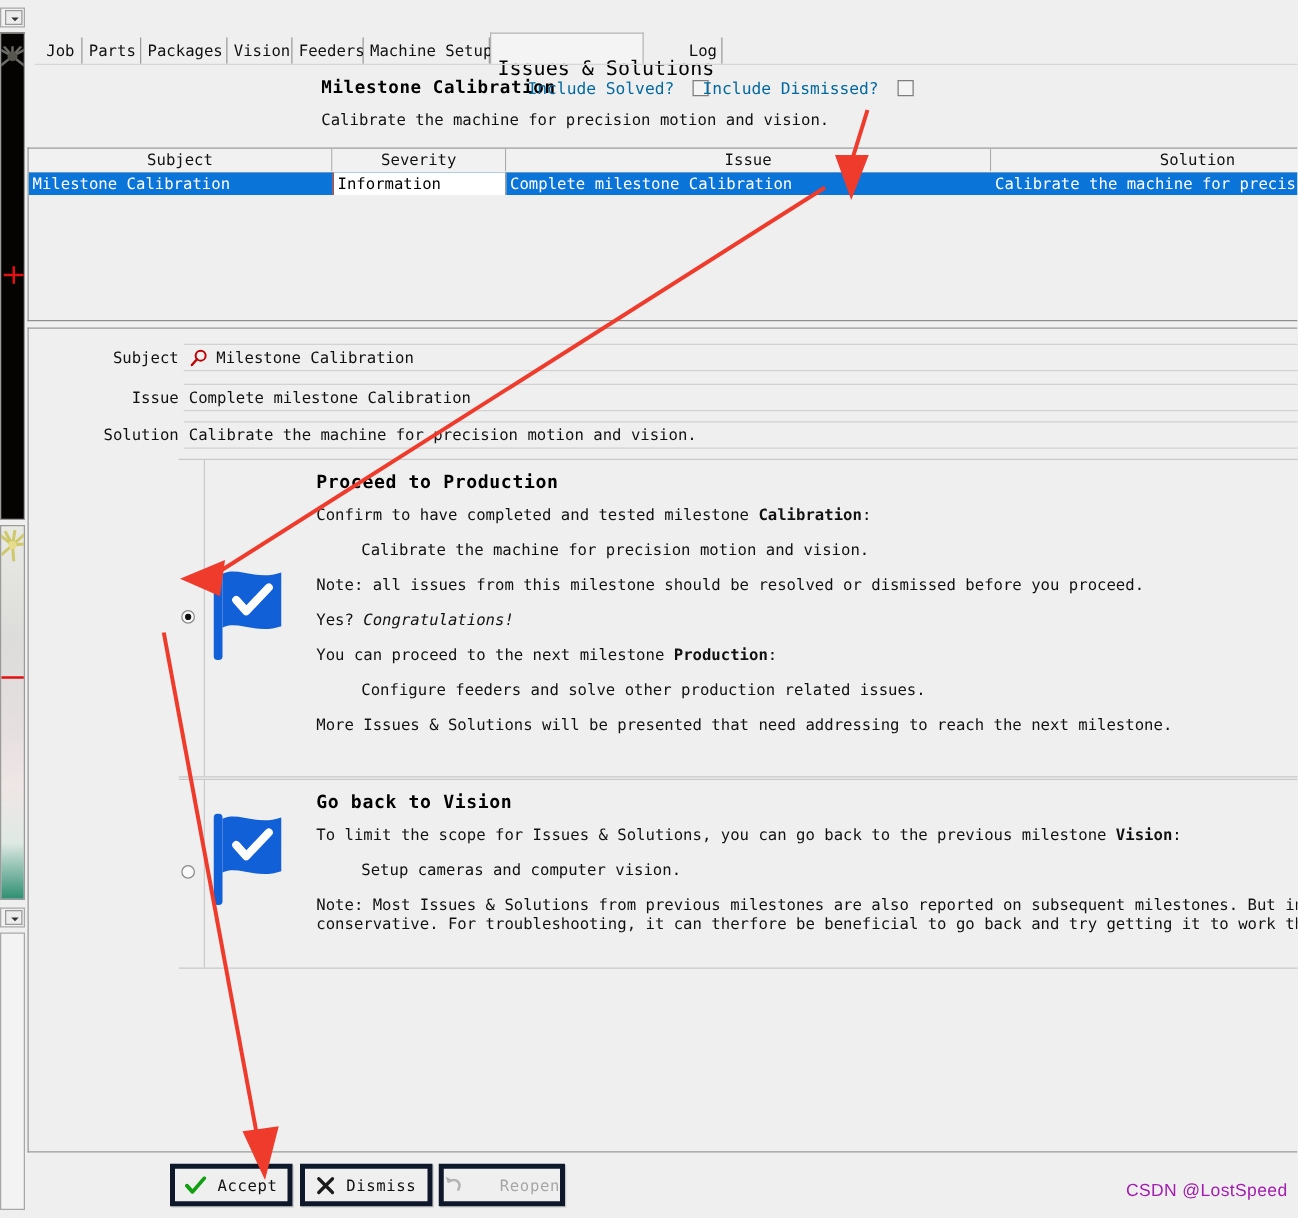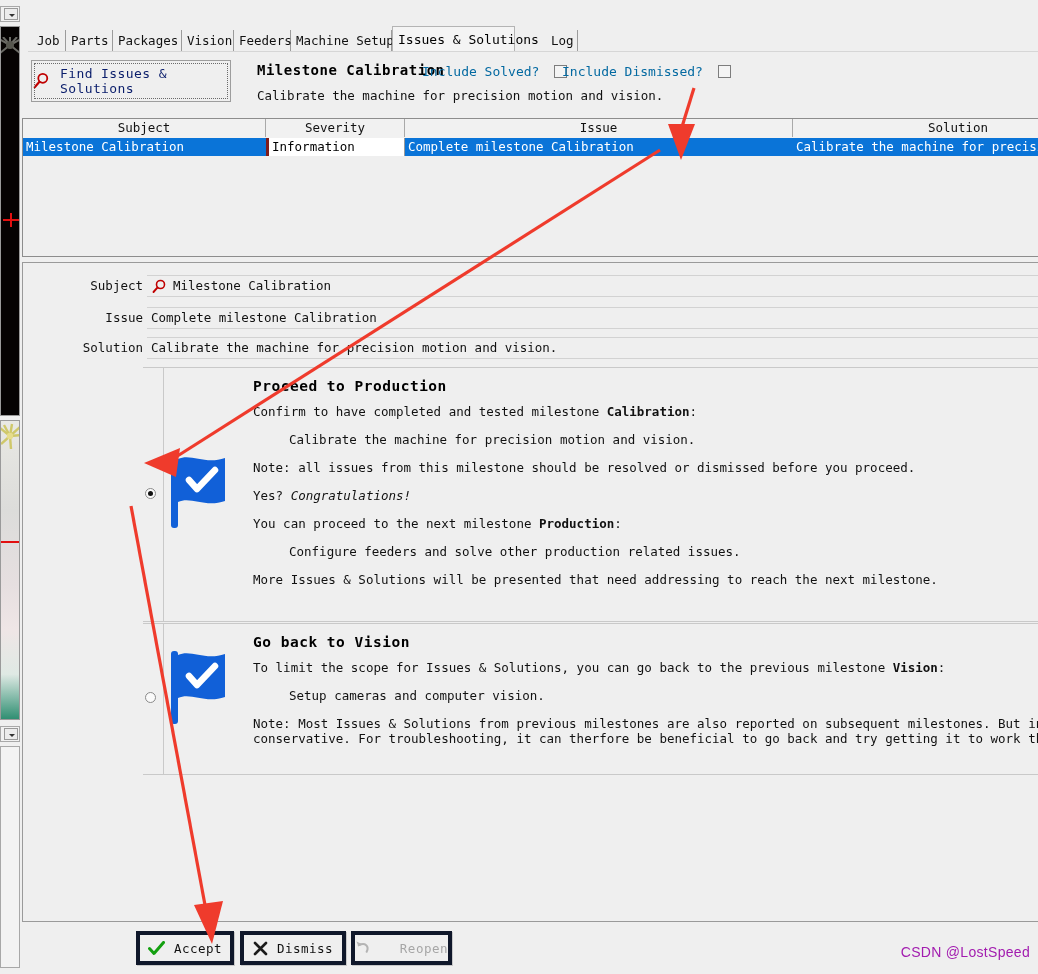--- a/index.html
+++ b/index.html
@@ -35,21 +35,21 @@
 
   
   .main{position:absolute;left:22px;top:0;width:1016px;height:974px;background:#efefef;}
 
   
   .tabbar{position:absolute;left:6px;top:26px;width:1010px;height:25px;}
   .tab{position:absolute;top:4px;height:21px;box-sizing:border-box;
        font-family:"DejaVu Sans Mono","Liberation Mono",monospace;font-size:12.5px;color:#111;
        padding:3px 5px 0 5px;border-right:1px solid #9b9b9b;background:transparent;white-space:nowrap;}
   .tab.active{top:0px;height:25px;background:#f4f4f4;border:1px solid #b4b4b4;border-bottom:none;
-       font-size:13px;padding-top:5px;color:#000;}
+       font-size:16px;padding-top:18px;color:#000;}
   .tabline{position:absolute;left:0;top:25px;width:1016px;height:1px;background:#d6d6d6;}
 
   
   .findbtn{position:absolute;left:9px;top:60px;width:200px;height:42px;
      background:#efefef;border:1px solid #9d9d9d;box-sizing:border-box;
      display:flex;align-items:center;justify-content:center;}
   .findbtn .inner{position:absolute;left:2px;top:2px;right:2px;bottom:2px;border:1px dotted #6a6a6a;}
   .findbtn .lbl{font-size:13px;color:#0a1d6b;letter-spacing:0.4px;margin-left:10px;}
 
   .mileTitle{position:absolute;left:235px;top:62px;font-size:14px;font-weight:bold;letter-spacing:0.5px;color:#000;}
@@ -60,21 +60,21 @@
 
   
   .tblwrap{position:absolute;left:22px;top:118px;width:1016px;height:139px;border:1px solid #8d8d8d;
       border-right:none;background:#fff;box-sizing:border-box;overflow:hidden;}
   .thead{position:absolute;left:0;top:0;height:19px;width:1100px;background:#f1f1f1;border-bottom:1px solid #8d8d8d;}
   .th{position:absolute;top:0;height:18px;line-height:18px;text-align:center;font-size:12.5px;color:#111;
       border-right:1px solid #a9a9a9;box-sizing:border-box;background:#f1f1f1;overflow:hidden;white-space:nowrap;}
   .trow{position:absolute;left:0;top:19px;height:18px;width:1100px;background:#0a74d8;}
   .td{position:absolute;top:0;height:18px;line-height:18px;font-size:12.5px;color:#fff;padding-left:3px;
       box-sizing:border-box;overflow:hidden;white-space:nowrap;}
-  .td.sev{background:#fff;color:#000;border-left:3px solid #7f1d1d;border-right:1px solid #9a9a9a;}
+  .td.sev{background:#fff;color:#000;border-left:1px solid #7f1d1d;border-right:1px solid #9a9a9a;}
   .tbody-empty{position:absolute;left:0;top:37px;width:1100px;bottom:0;background:#efefef;}
 
   
   .detail{position:absolute;left:22px;top:262px;width:1016px;height:660px;border:1px solid #9a9a9a;
       border-right:none;background:#efefef;box-sizing:border-box;}
 
   .frow{position:absolute;left:0;height:22px;}
   .flabel{position:absolute;width:120px;text-align:right;font-size:12.5px;line-height:22px;color:#111;}
   .fbox{position:absolute;left:124px;width:920px;height:22px;background:#efefef;
       border-top:1px solid #d2d2d2;border-bottom:1px solid #d2d2d2;box-sizing:border-box;
@@ -163,28 +163,20 @@
       <div class="tab" style="left:38px;width:47px;"><span>Parts</span></div>
       <div class="tab" style="left:85px;width:69px;"><span>Packages</span></div>
       <div class="tab" style="left:154px;width:52px;"><span>Vision</span></div>
       <div class="tab" style="left:206px;width:57px;"><span>Feeders</span></div>
       <div class="tab" style="left:263px;width:101px;"><span>Machine Setup</span></div>
       <div class="tab active" style="left:364px;width:123px;"><span>Issues &amp; Solutions</span></div>
       <div class="tab" style="left:490px;width:32px;margin-left:28px;"><span>Log</span></div>
       <div class="tabline"></div>
     </div>
 
-    <div class="findbtn">
-      <div class="inner"></div>
-      <svg width="20" height="20" viewBox="0 0 20 20">
-        <circle cx="12" cy="7" r="5" fill="none" stroke="#c00000" stroke-width="2"></circle>
-        <line x1="8.3" y1="10.8" x2="3" y2="17" stroke="#c00000" stroke-width="2.4" stroke-linecap="round"></line>
-      </svg>
-      <span class="lbl">Find Issues &amp; Solutions</span>
-    </div>
 
     <div class="mileTitle">Milestone Calibration</div>
 
     <div class="chk-wrap" style="left:400px;">
       <span>Include Solved?</span>
       <span class="box"></span>
     </div>
 
     <div class="chk-wrap" style="left:540px;">
       <span>Include Dismissed?</span>

